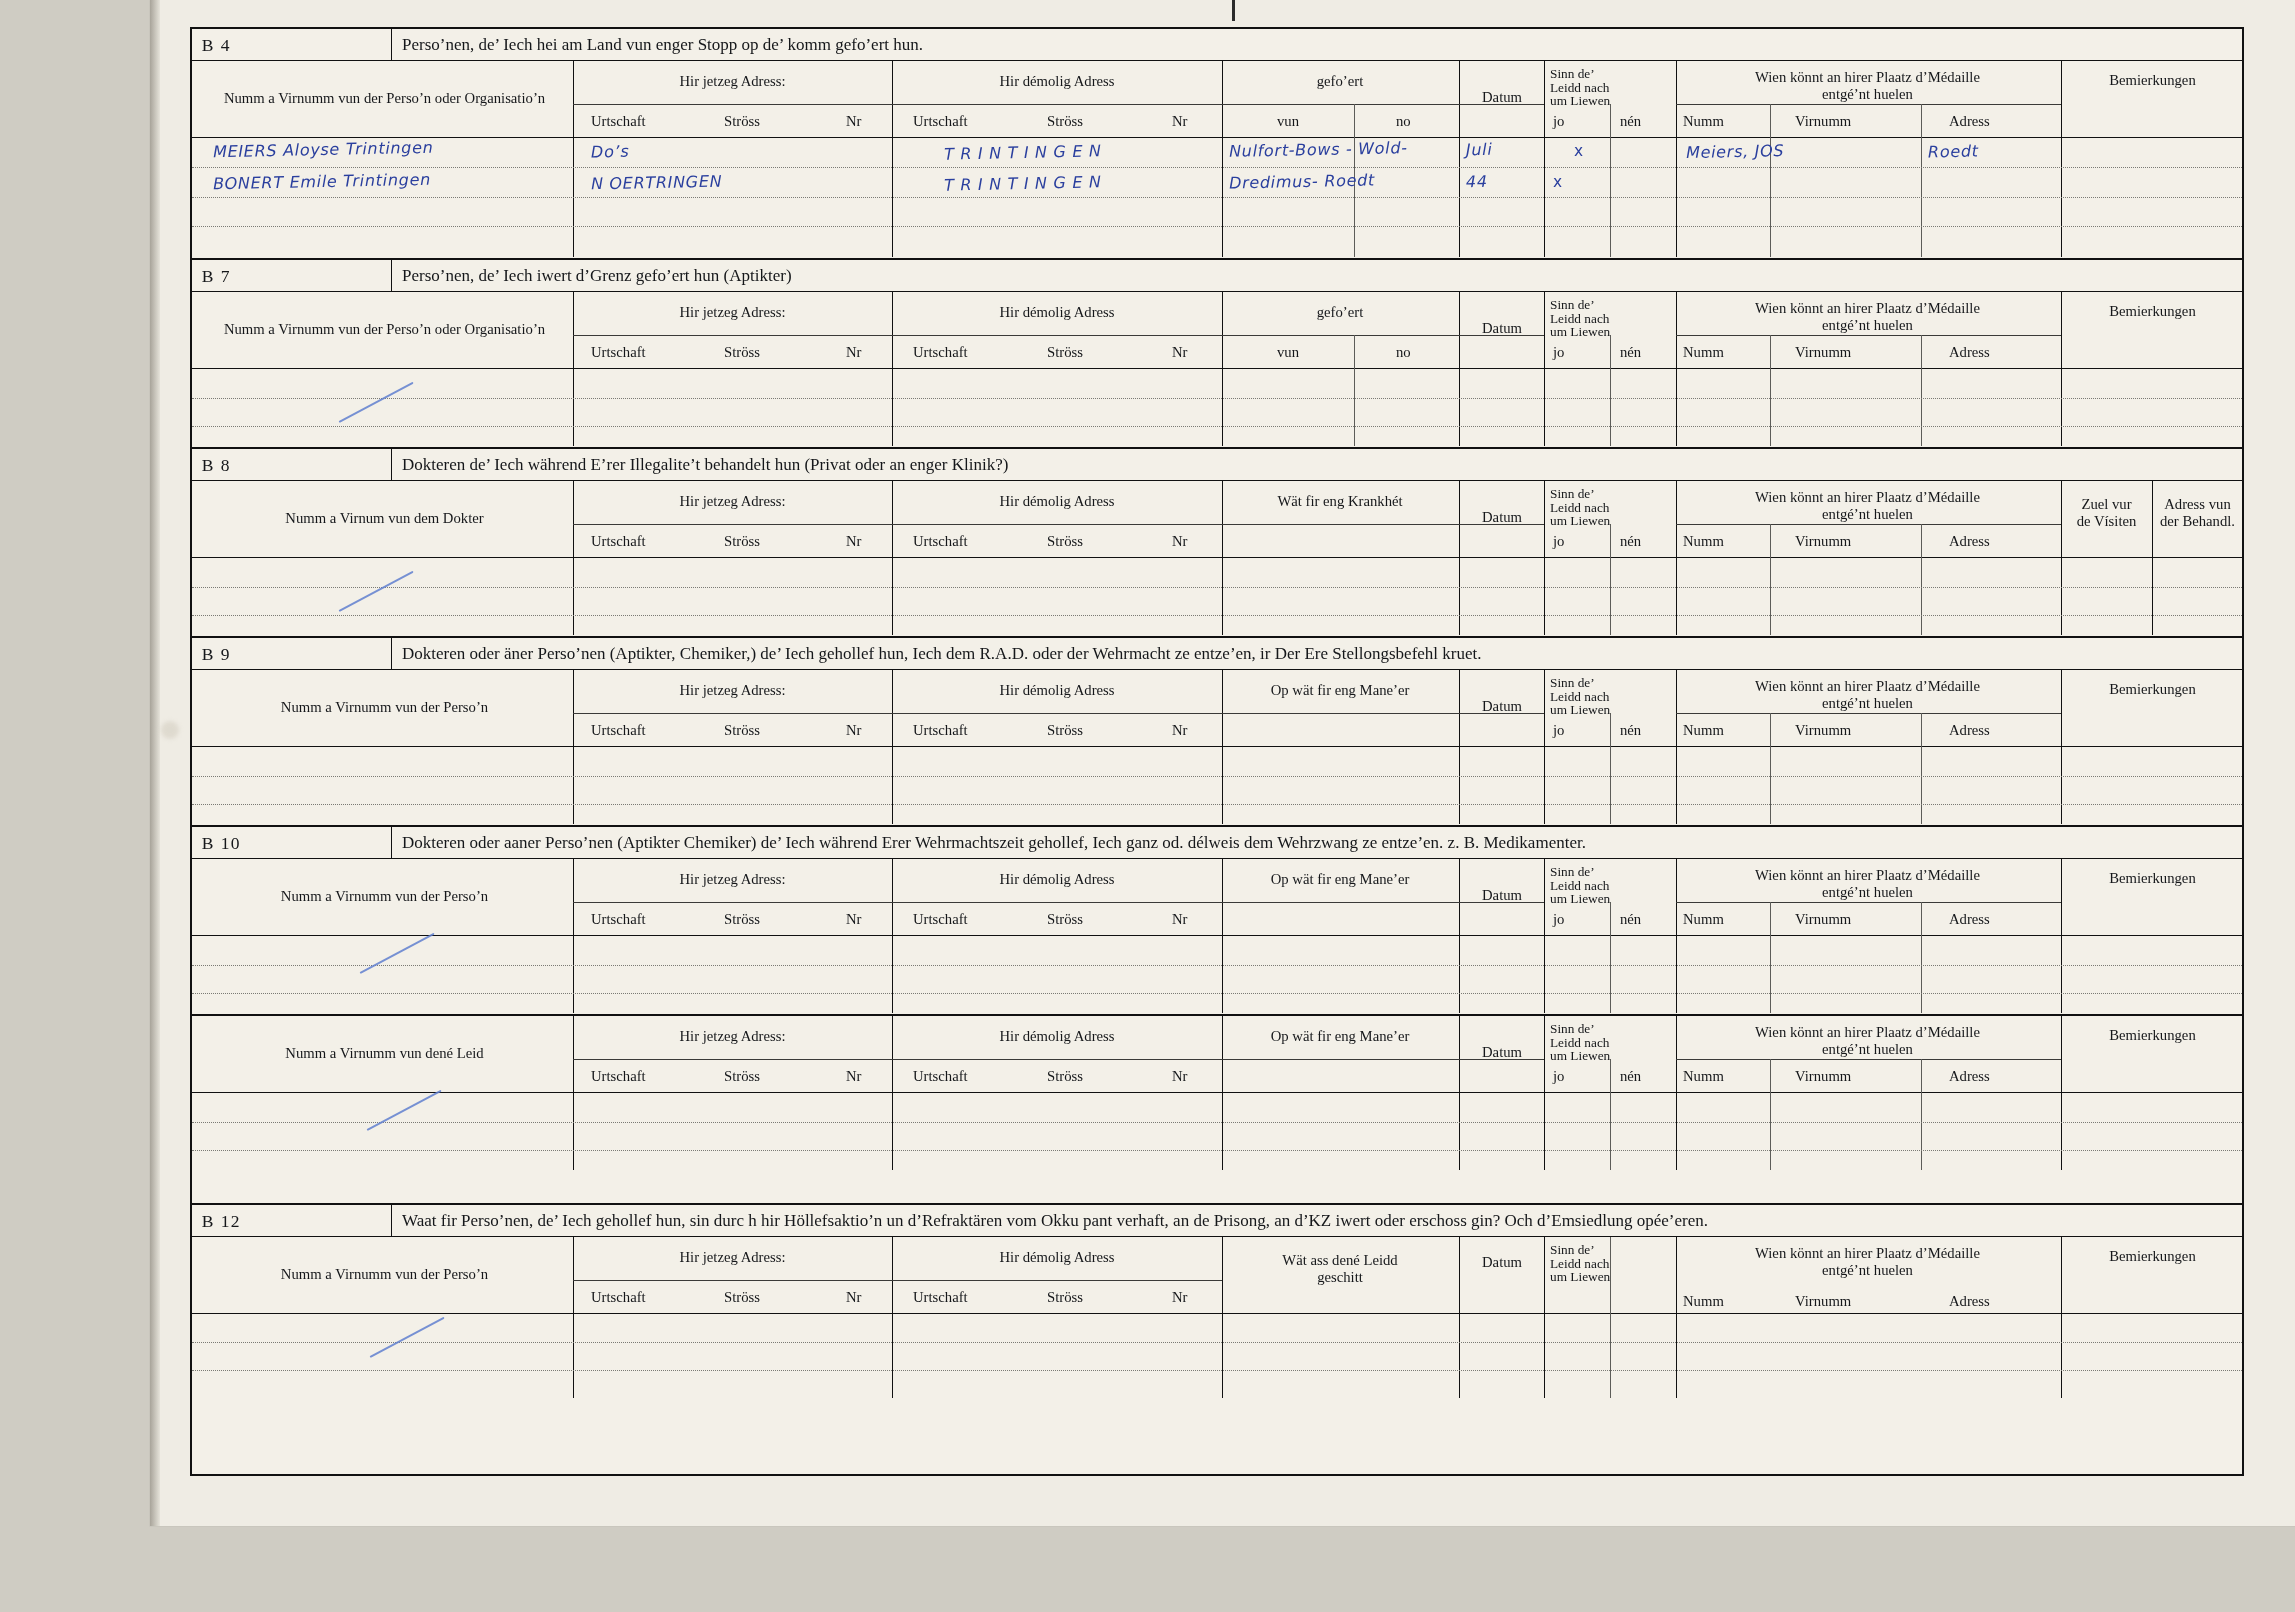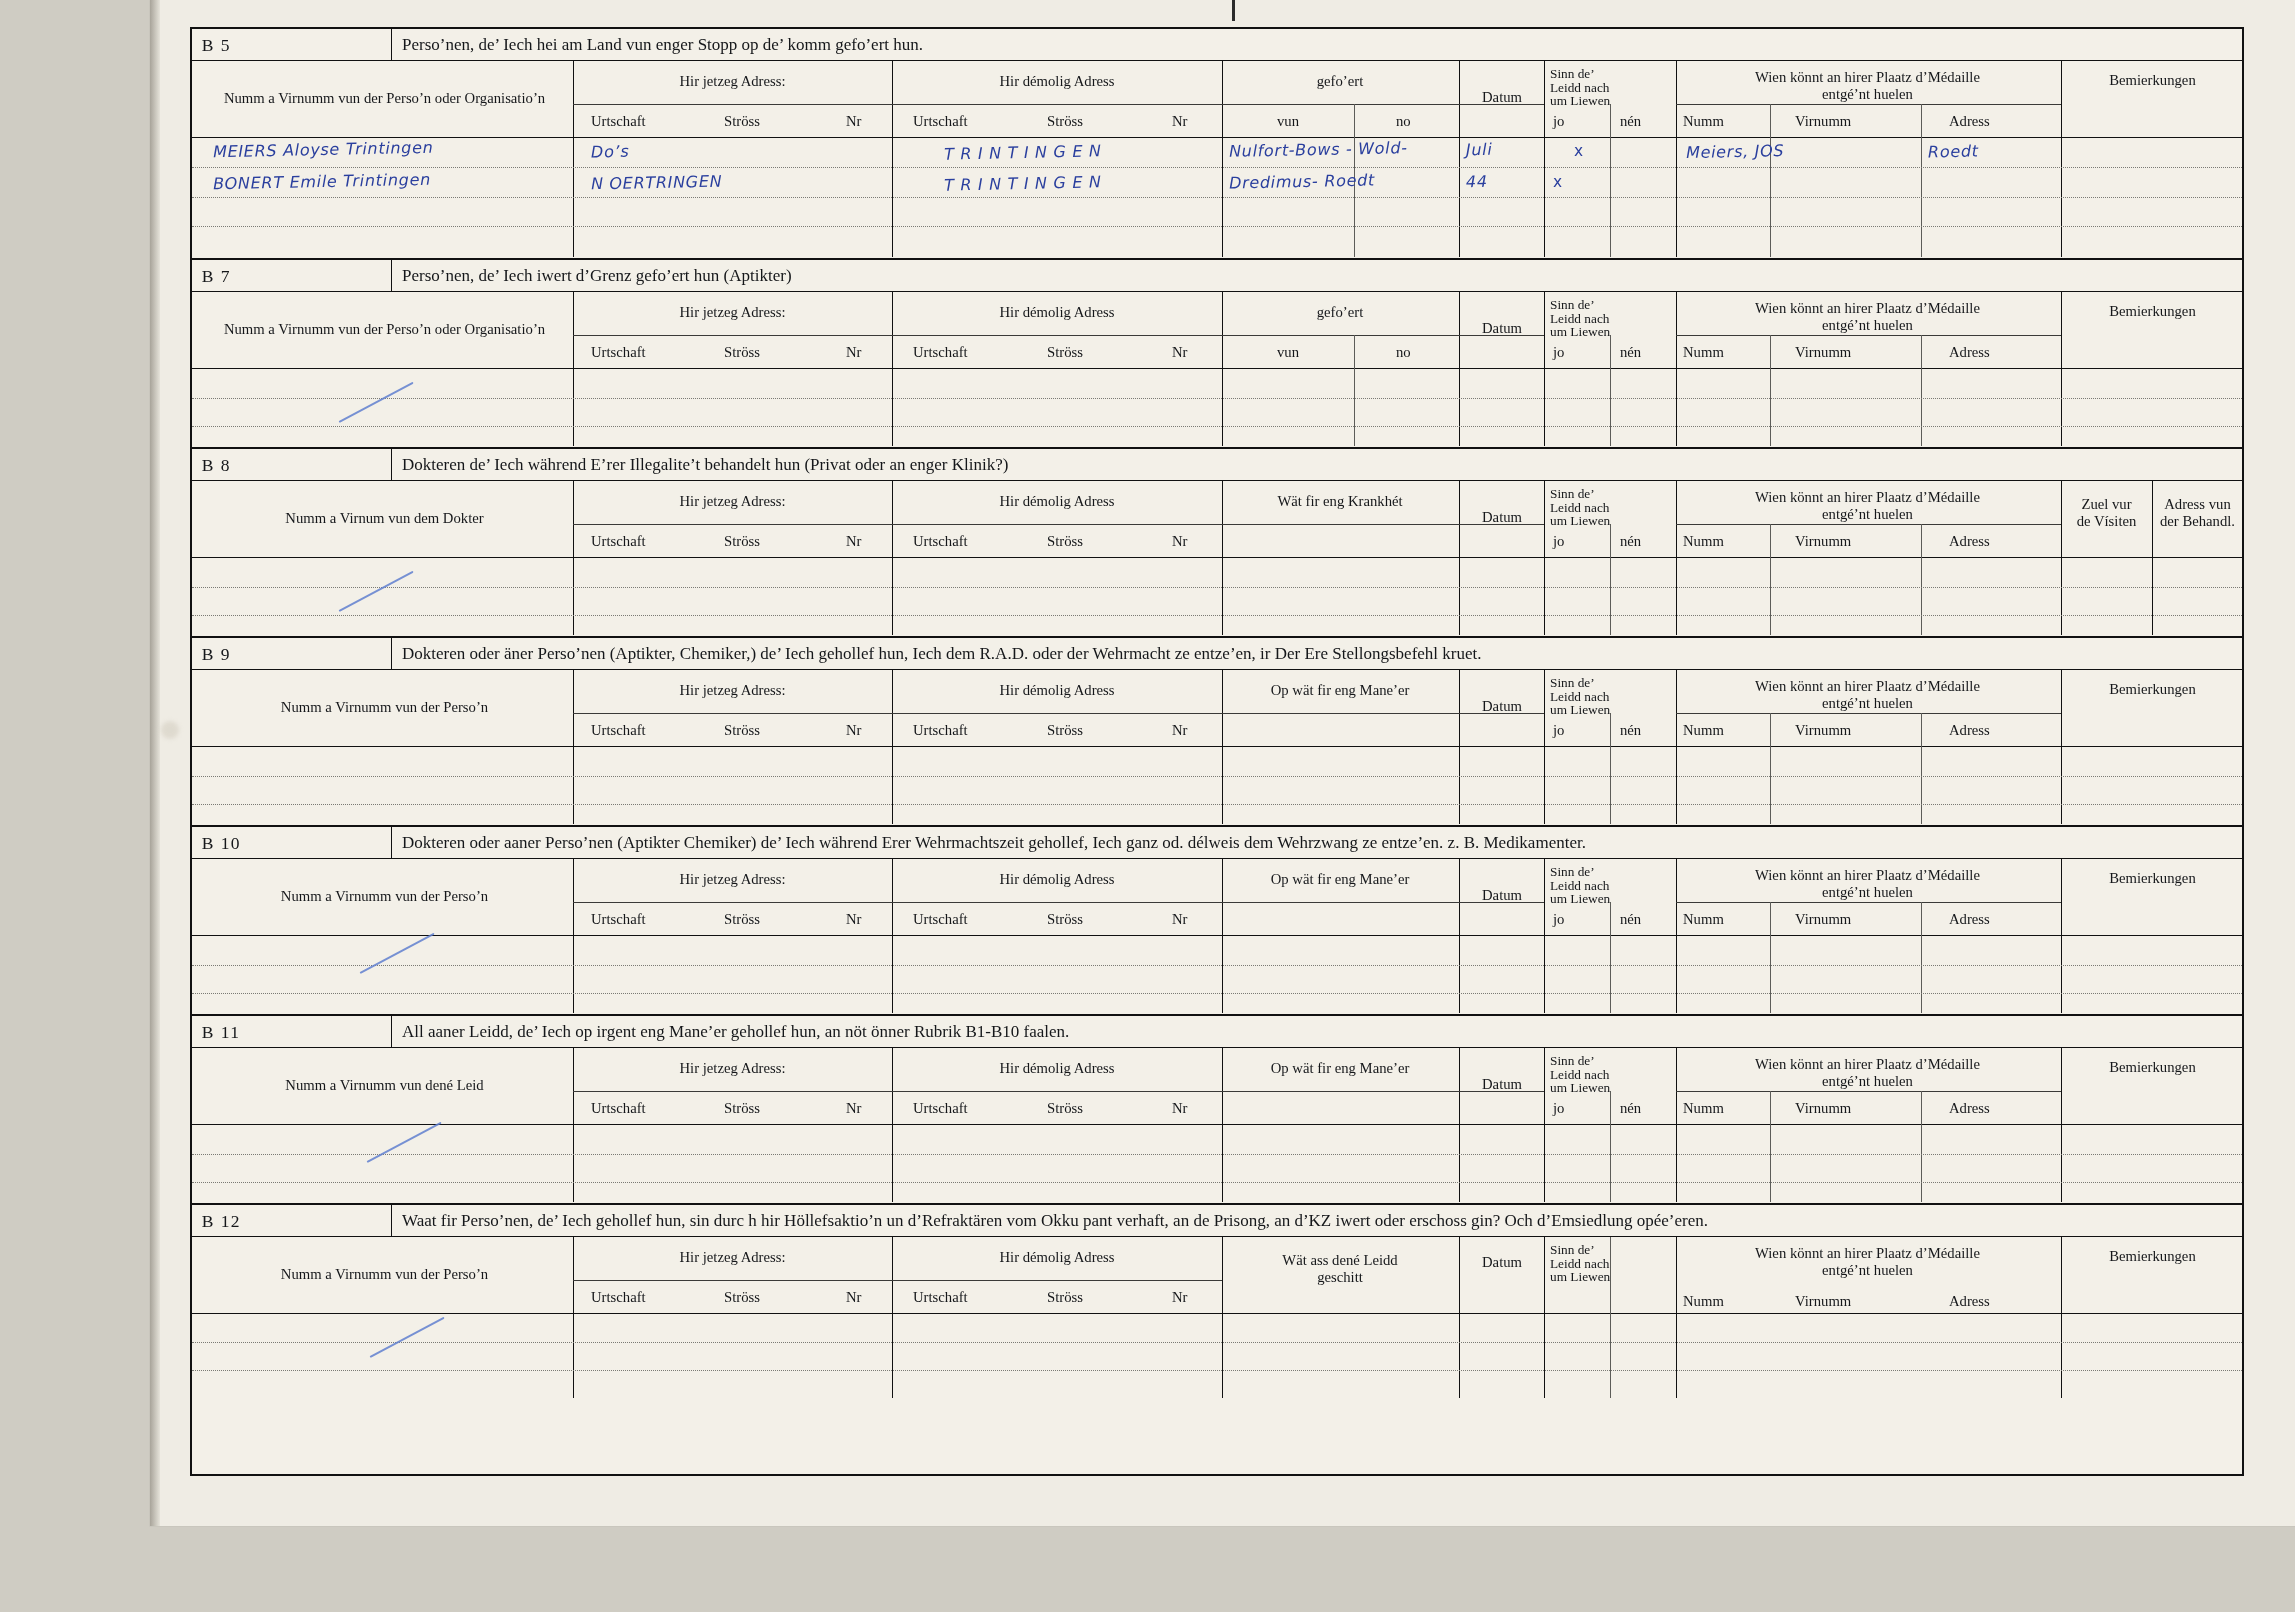--- a/index.html
+++ b/index.html
@@ -181,21 +181,21 @@
   <div class="tick" style="left:1232px;top:0;width:2.8px;height:21px;"></div>
 
   <div class="smudge" style="left:161px;top:721px;width:18px;height:18px;"></div>
   <div class="smudge" style="left:651px;top:518px;width:28px;height:14px;"></div>
 
   <div id="form">
 
     <div class="section" style="height:231px;">
       <div class="title-row">
         <div class="title-divider"></div>
-        <div class="title-code">B 5</div>
+        <div class="title-code">B 4</div>
         <div class="title-text">Perso’nen, de’ Iech hei am Land vun enger Stopp  op de’ komm gefo’ert hun.</div>
       </div>
 
       <div class="hdr" style="height:77px;">
         <div class="vline" style="left:381px;"></div>
         <div class="vline" style="left:700px;"></div>
         <div class="vline" style="left:1030px;"></div>
         <div class="vline" style="left:1267px;"></div>
         <div class="vline" style="left:1352px;"></div>
         <div class="vline" style="left:1484px;"></div>
@@ -522,25 +522,20 @@
         <div class="vline-thin" style="left:1418px;top:0;bottom:0;"></div>
         <div class="vline-thin" style="left:1578px;top:0;bottom:0;"></div>
         <div class="vline-thin" style="left:1729px;top:0;bottom:0;"></div>
         <div class="rowline" style="top:29px;"></div>
         <div class="rowline" style="top:57px;"></div>
         <div class="penstroke" style="left:168px;top:36px;width:84px;transform:rotate(-28deg);"></div>
       </div>
     </div>
 
     <div class="section" style="height:189px;">
-      <div class="title-row">
-        <div class="title-divider"></div>
-        <div class="title-code">B 11</div>
-        <div class="title-text">All aaner Leidd, de’ Iech op irgent eng Mane’er  gehollef hun, an nöt önner Rubrik B1-B10 faalen.</div>
-      </div>
 
       <div class="hdr" style="height:77px;">
         <div class="vline" style="left:381px;"></div>
         <div class="vline" style="left:700px;"></div>
         <div class="vline" style="left:1030px;"></div>
         <div class="vline" style="left:1267px;"></div>
         <div class="vline" style="left:1352px;"></div>
         <div class="vline" style="left:1484px;"></div>
         <div class="vline" style="left:1869px;"></div>
         <div class="hsplit" style="left:381px;width:971px;top:43px;"></div>

